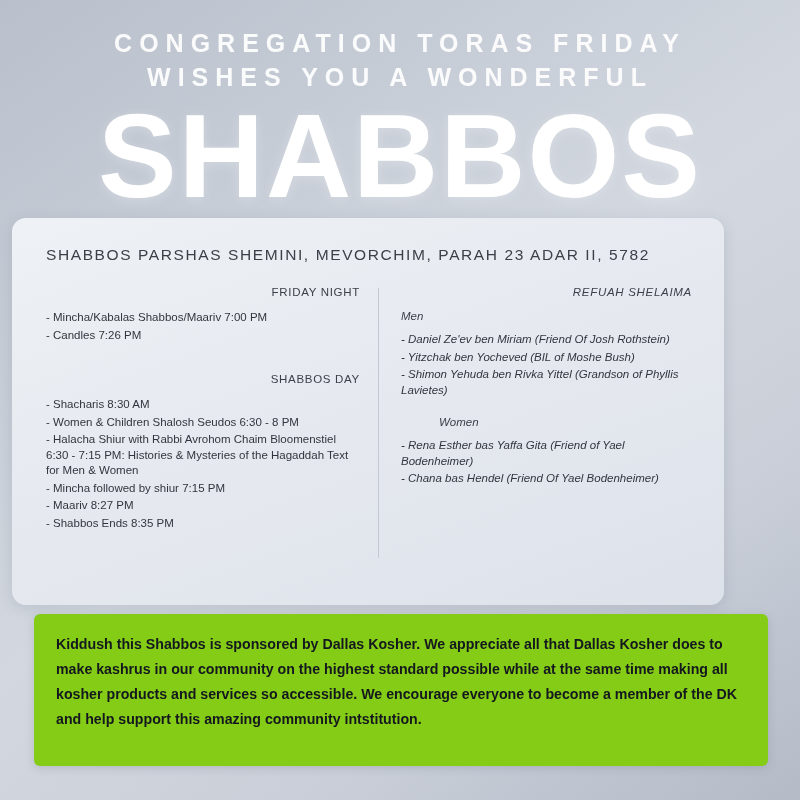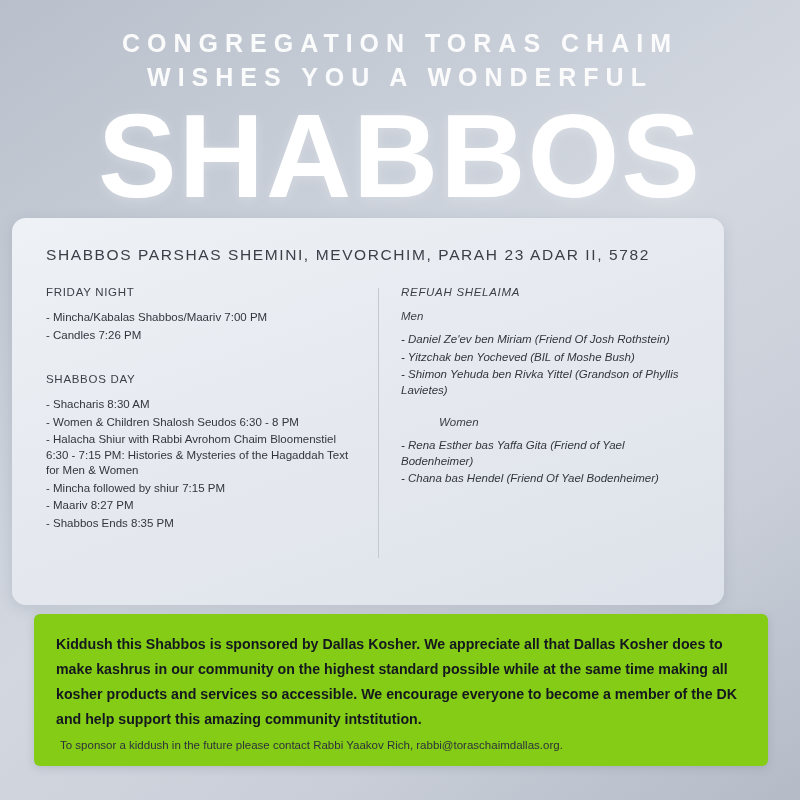--- a/index.html
+++ b/index.html
@@ -79,20 +79,21 @@
   .col-right {
     flex: 1;
     padding-right: 6px;
     font-style: italic;
   }
   .sec-head {
     font-size: 11.5px;
     letter-spacing: 0.7px;
     color: #3a3f48;
     margin: 0 0 12px 0;
+    text-align: right;
   }
   .sec-head.spaced { margin-top: 30px; }
   .sub-head {
     font-size: 11.5px;
     color: #3a3f48;
     margin: 0 0 10px 0;
   }
   .sub-head.spaced { margin-top: 18px; margin-left: 38px; }
   .item {
     font-size: 11.5px;
@@ -122,21 +123,21 @@
   .sponsor-sub {
     font-size: 11.5px;
     color: #2d323a;
     margin: 7px 0 0 4px;
   }
 </style>
 </head>
 <body>
 
 <div class="hero">
-  <div class="hero-line">CONGREGATION TORAS CHAIM</div>
+  <div class="hero-line">CONGREGATION TORAS FRIDAY</div>
   <div class="hero-line">WISHES YOU A WONDERFUL</div>
   <div class="hero-big">SHABBOS</div>
 </div>
 
 <div class="card">
   <div class="card-title">SHABBOS PARSHAS SHEMINI, MEVORCHIM, PARAH 23 ADAR II, 5782</div>
 
   <div class="cols">
 
     <div class="col-left">
@@ -165,14 +166,13 @@
       <div class="sub-head spaced">Women</div>
       <div class="item">- Rena Esther bas Yaffa Gita (Friend of Yael Bodenheimer)</div>
       <div class="item">- Chana bas Hendel (Friend Of Yael Bodenheimer)</div>
     </div>
 
   </div>
 </div>
 
 <div class="sponsor">
   <p class="sponsor-main">Kiddush this Shabbos is sponsored by Dallas Kosher. We appreciate all that Dallas Kosher does to make kashrus in our community on the highest standard possible while at the same time making all kosher products and services so accessible. We encourage everyone to become a member of the DK and help support this amazing community intstitution.</p>
-  <p class="sponsor-sub">To sponsor a kiddush in the future please contact Rabbi Yaakov Rich, rabbi@toraschaimdallas.org.</p>
 </div>
 
 </body></html>

